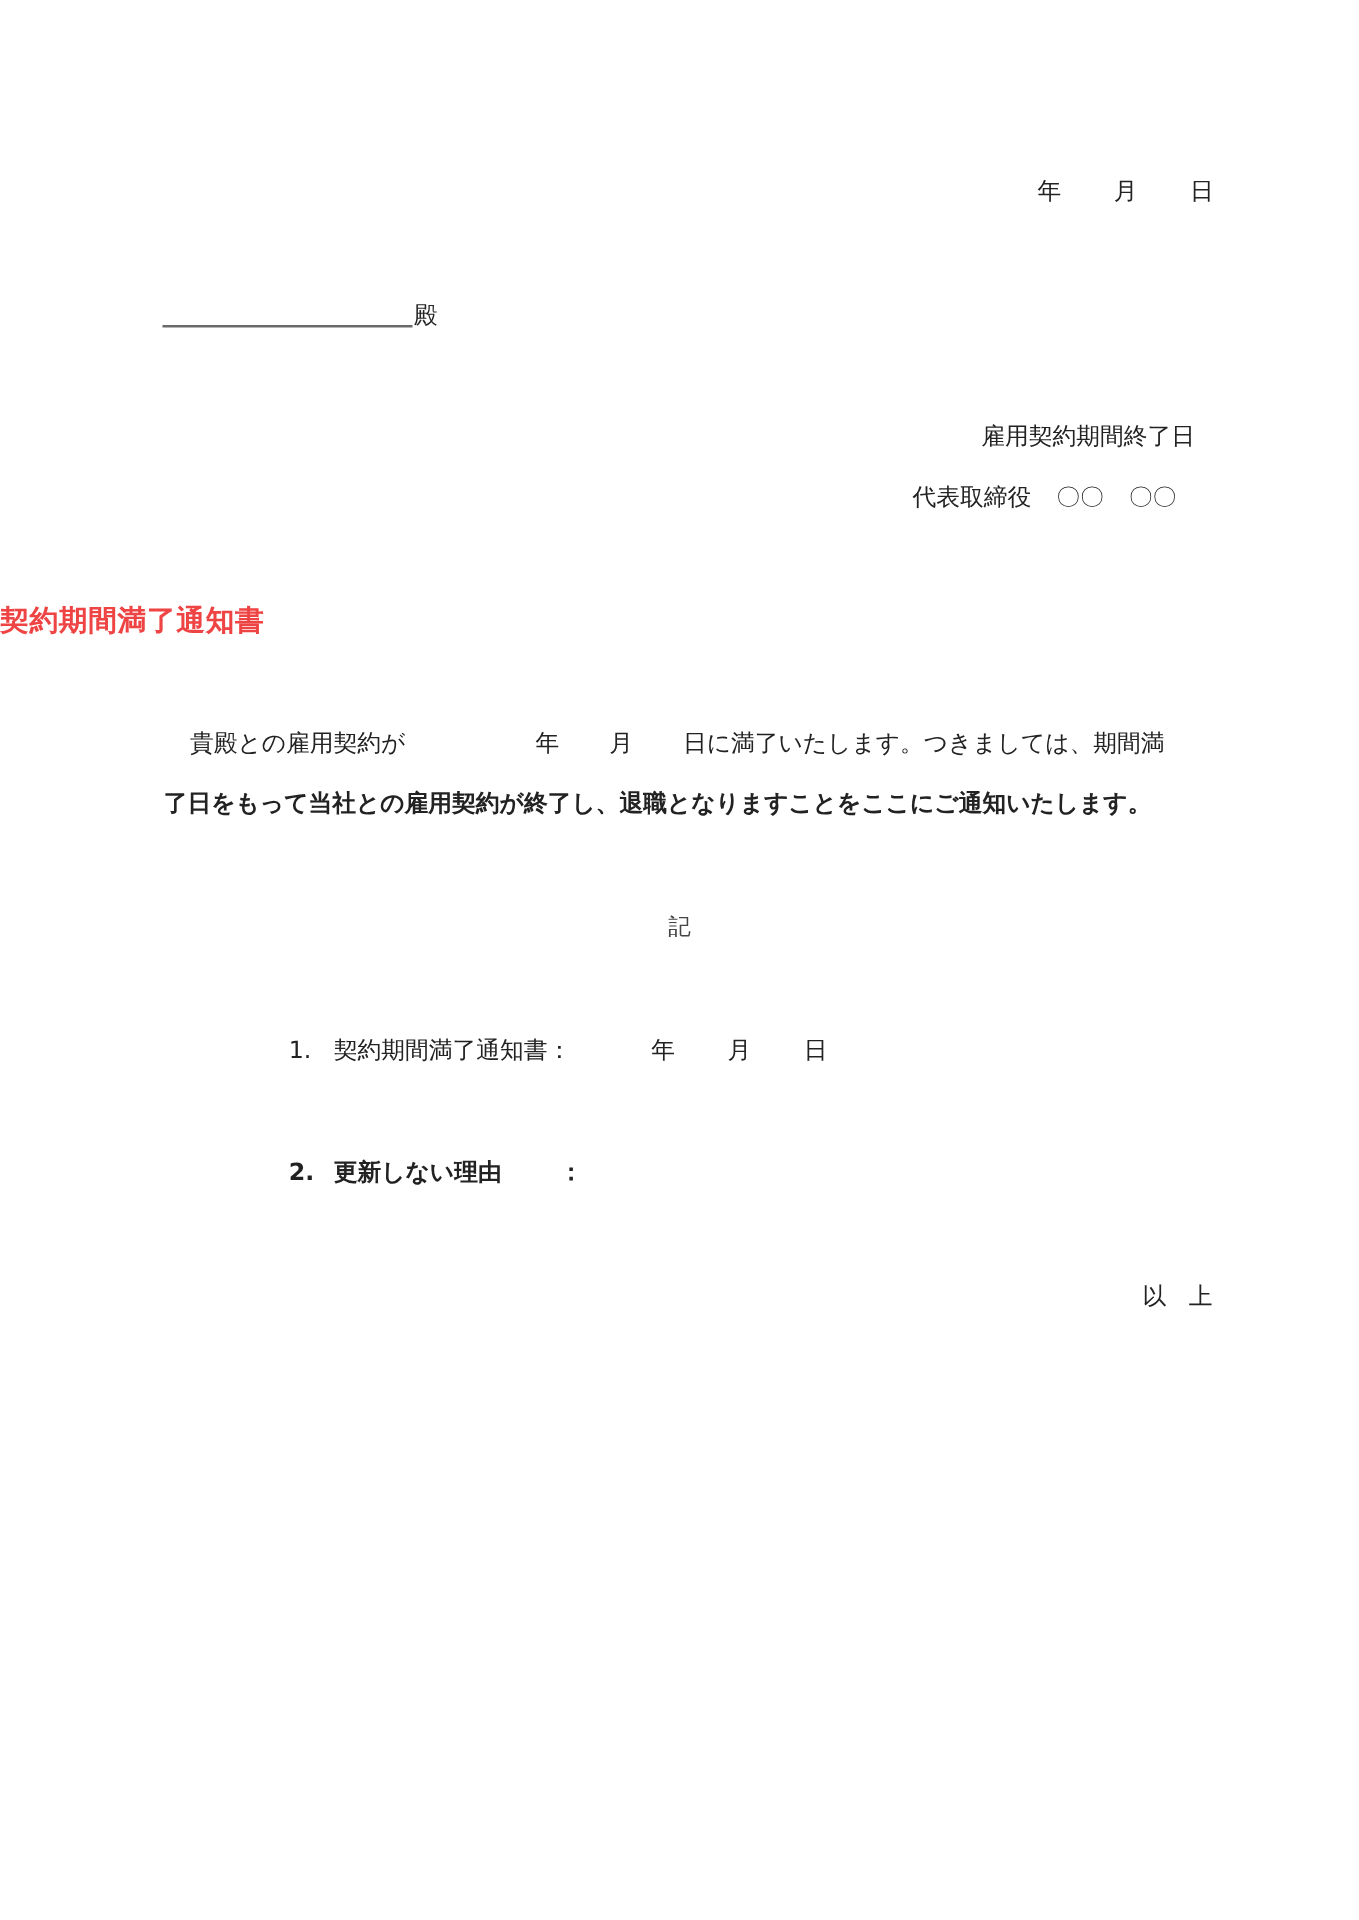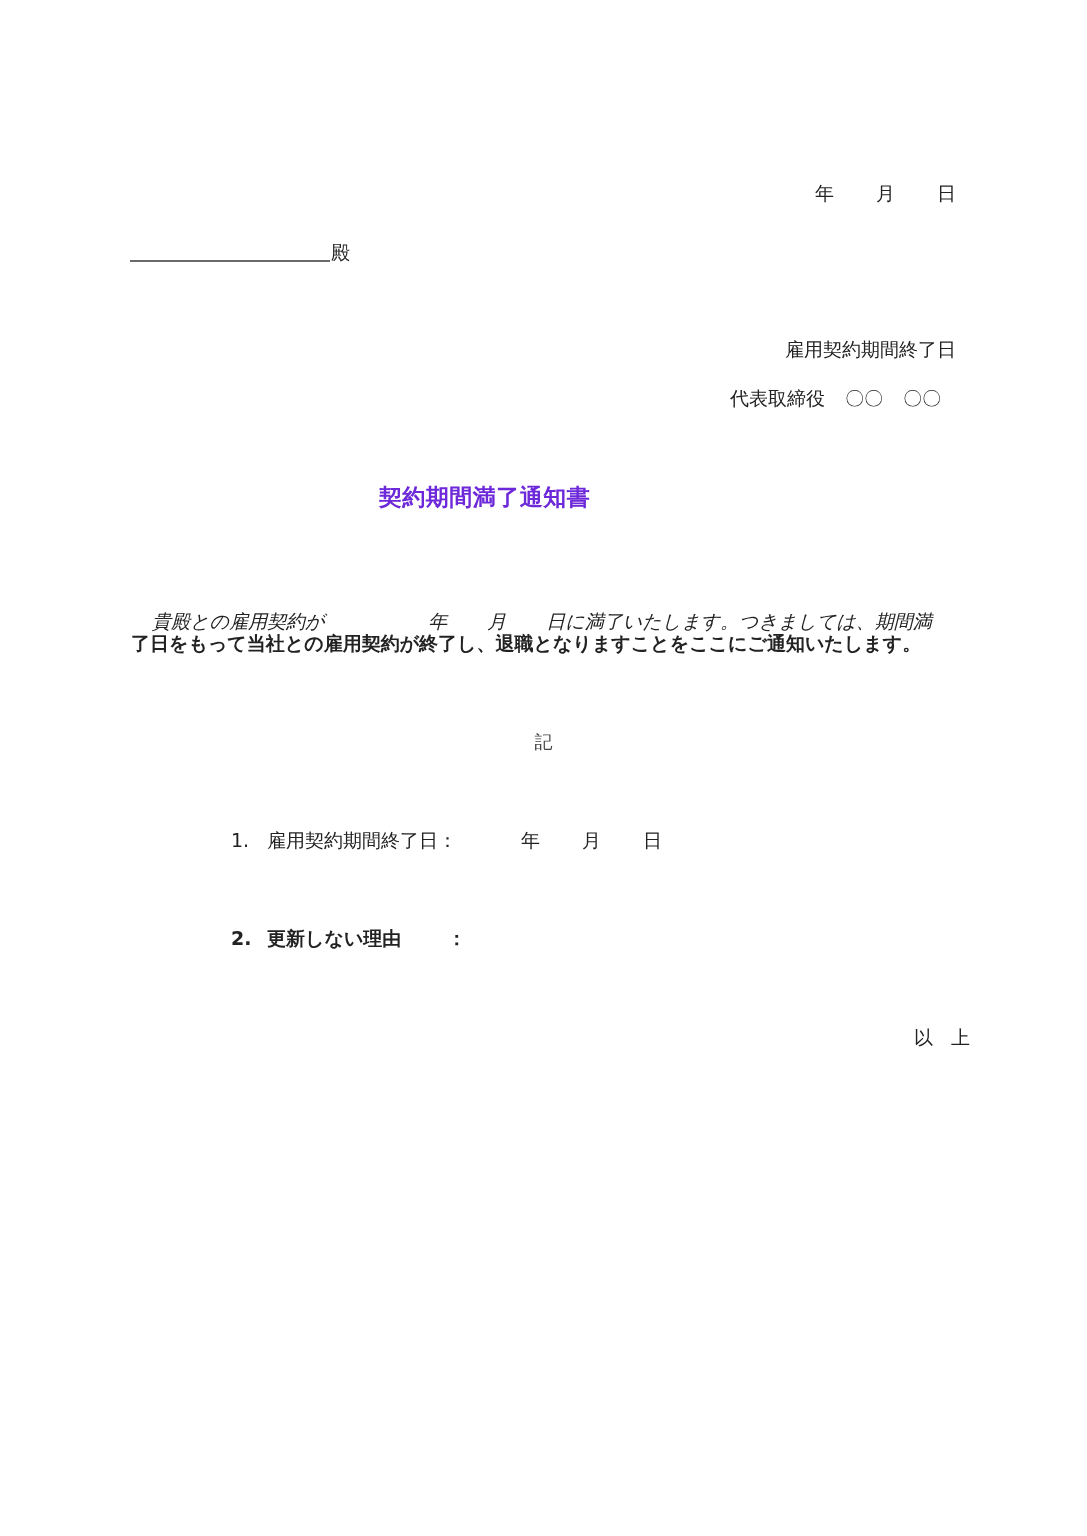--- a/index.html
+++ b/index.html
@@ -12,21 +12,21 @@
       height: 1536px;
       position: relative;
       overflow: hidden;
       font-family: "DejaVu Sans", "Liberation Sans", sans-serif;
       color: #222222;
       font-size: 19px;
     }
     .abs { position: absolute; white-space: nowrap; line-height: 1; }
 
     
-    .top-date { top: 144px; right: 131px; margin-top: 40px; }
+    .top-date { top: 144px; right: 116px; }
     .top-date span { display: inline-block; }
     .top-date .gap { width: 42px; }
 
     
     .recipient { top: 240px; left: 130px; display: flex; align-items: flex-end; }
     .recipient .line {
       display: inline-block;
       width: 200px;
       border-bottom: 2px solid #6a6a6a;
       height: 20px;
@@ -37,29 +37,29 @@
     
     .company { top: 340px; right: 131px; }
     .rep { top: 389px; right: 146px; }
     .rep .gap { display: inline-block; width: 20px; }
 
     
     .title {
       top: 486px;
       left: 0;
       width: 969px;
-      text-align: center;
+      text-align: left;
       font-size: 23px;
       font-weight: bold;
-      color: #6d28d9;
+      color: #ef4444;
       letter-spacing: 0.5px;
     }
 
     
-    .para1 { top: 612px; left: 152px; font-style: italic; }
+    .para1 { top: 586px; left: 152px; }
     .para1 .blank1 { display: inline-block; width: 104px; }
     .para1 .blank2 { display: inline-block; width: 40px; }
     .para2 { top: 634px; left: 131px; font-weight: bold; }
 
     
     .ki { top: 733px; left: 0; width: 1087px; text-align: center; font-size: 18px; color: #444; }
 
     
     .item1 { top: 831px; left: 231px; }
     .item2 { top: 929px; left: 231px; font-weight: bold; }
@@ -92,21 +92,21 @@
 <div class="abs title">契約期間満了通知書</div>
 
 <div class="abs para1">
   <span>貴殿との雇用契約が</span><span class="blank1"></span><span>年</span><span class="blank2"></span><span>月</span><span class="blank2"></span><span>日に満了いたします。つきましては、期間満</span>
 </div>
 <div class="abs para2">了日をもって当社との雇用契約が終了し、退職となりますことをここにご通知いたします。</div>
 
 <div class="abs ki">記</div>
 
 <div class="abs item1">
-  <span class="num">1.</span><span>雇用契約期間終了日：</span><span class="blank-a"></span><span>年</span><span class="blank-b"></span><span>月</span><span class="blank-b"></span><span>日</span>
+  <span class="num">1.</span><span>契約期間満了通知書：</span><span class="blank-a"></span><span>年</span><span class="blank-b"></span><span>月</span><span class="blank-b"></span><span>日</span>
 </div>
 
 <div class="abs item2">
   <span class="num">2.</span><span>更新しない理由</span><span class="blank-c"></span><span>：</span>
 </div>
 
 <div class="abs closing">
   <span>以</span><span class="gap"></span><span>上</span>
 </div>
 

